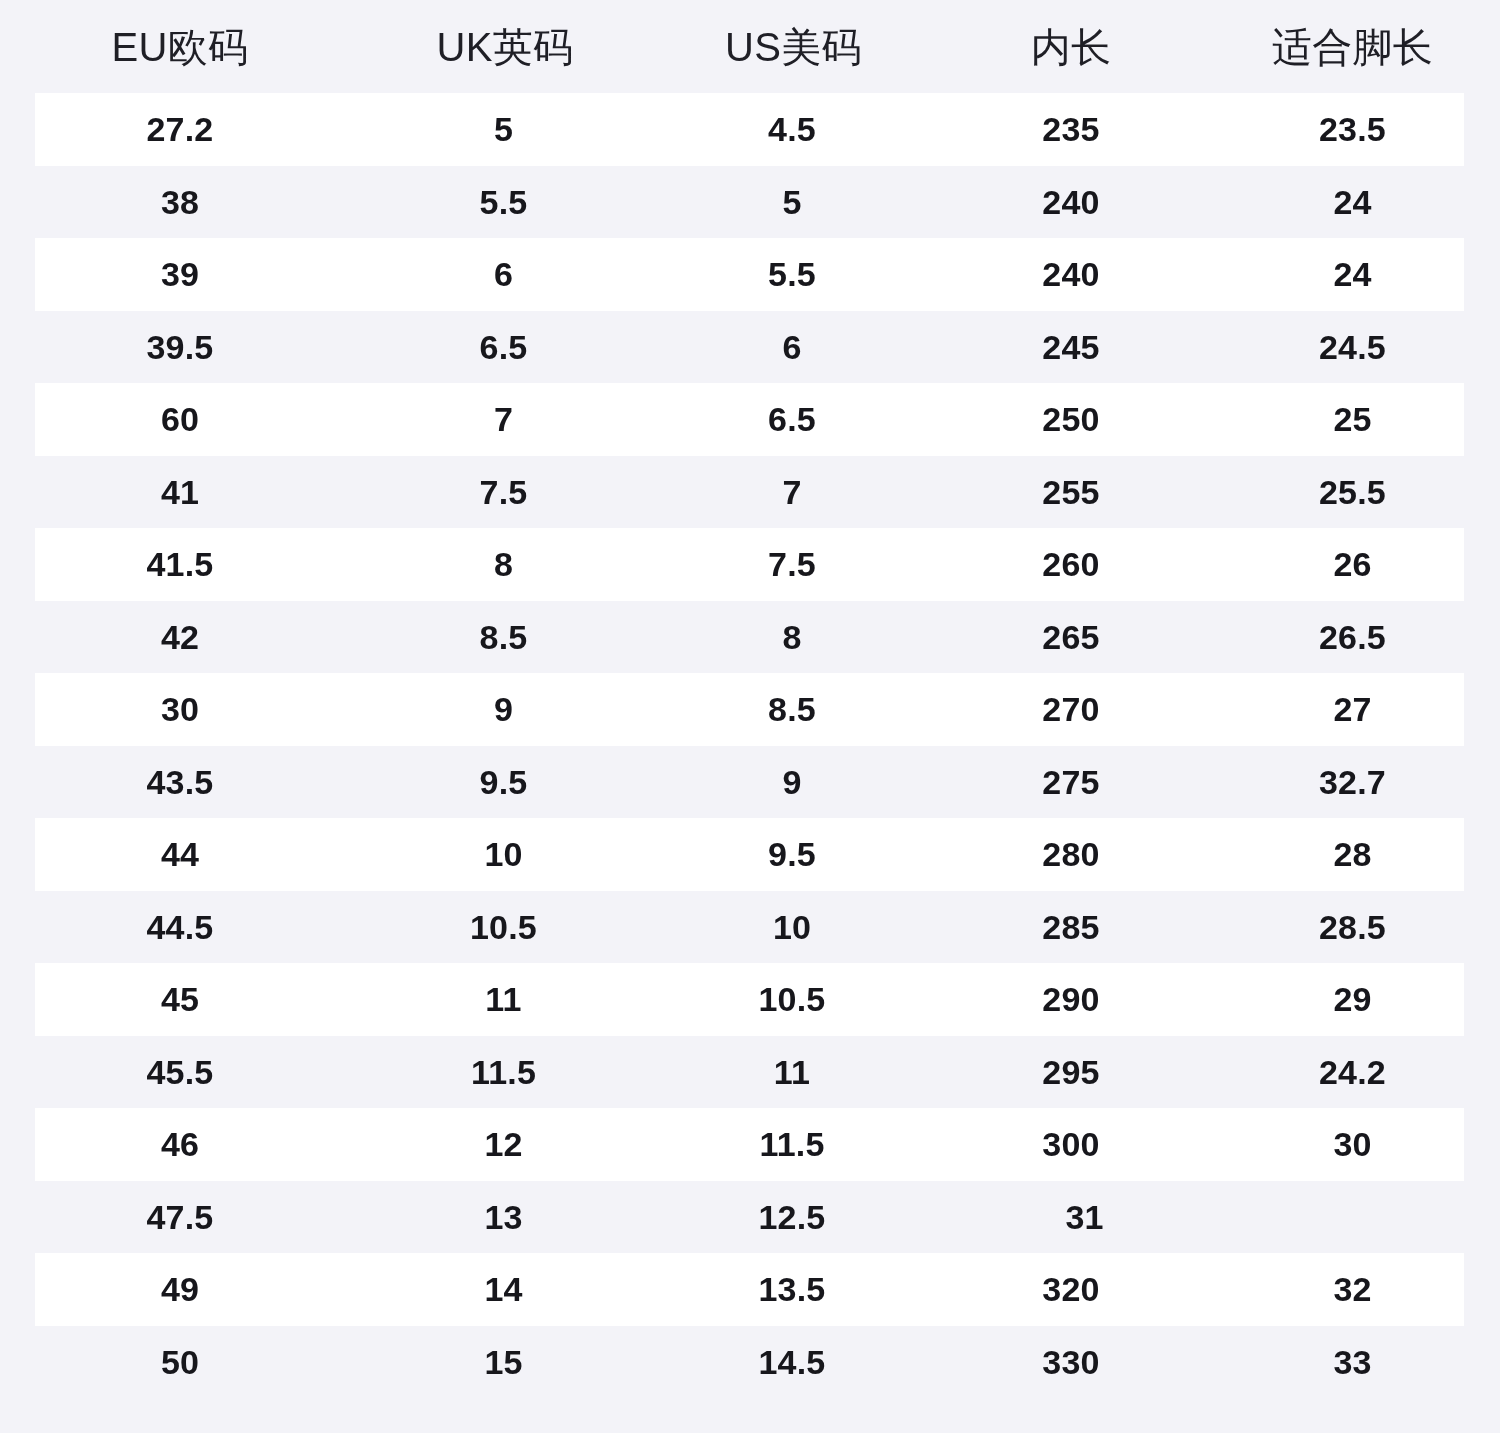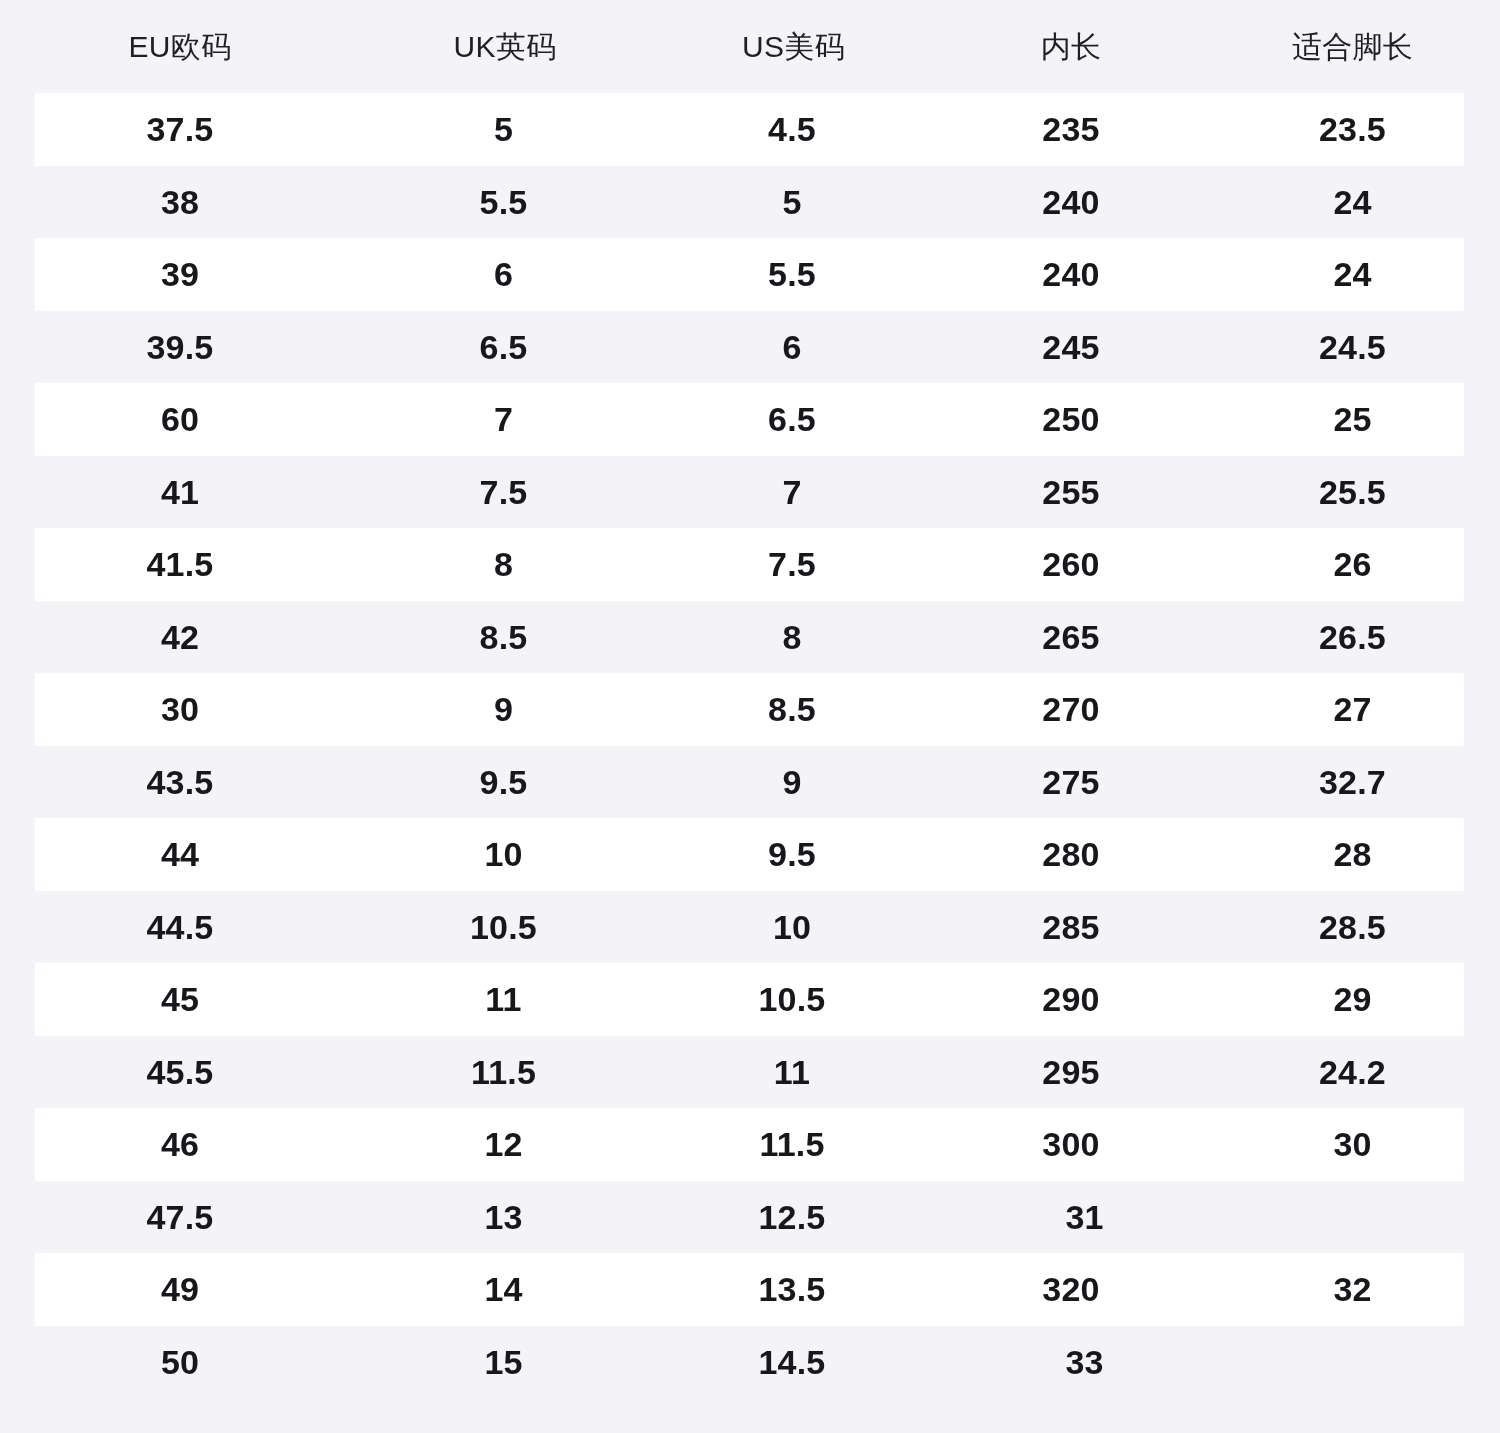--- a/index.html
+++ b/index.html
@@ -26,21 +26,21 @@
     position: absolute;
     left: 0;
     top: 0;
     width: 1500px;
     height: 93px;
     display: flex;
     align-items: center;
     background: #f3f3f8;
   }
   .chart-header .cell {
-    font-size: 30px;
+    font-size: 40px;
     font-weight: 400;
     color: #1f1f26;
     text-align: center;
     letter-spacing: 0.3px;
     line-height: 1;
   }
 
   
   .chart-body {
     position: absolute;
@@ -92,21 +92,21 @@
   <div class="chart-header">
       <div class="cell c0">EU欧码</div>
       <div class="cell c2">UK英码</div>
       <div class="cell c1">US美码</div>
       <div class="cell c3">内长</div>
       <div class="cell c4">适合脚长</div>
     </div>
 
   <div class="chart-body">
       <div class="chart-row band">
-        <div class="cell c0">37.5</div>
+        <div class="cell c0">27.2</div>
         <div class="cell c1">5</div>
         <div class="cell c2">4.5</div>
         <div class="cell c3">235</div>
         <div class="cell c4">23.5</div>
       </div>
       <div class="chart-row">
         <div class="cell c0">38</div>
         <div class="cell c1">5.5</div>
         <div class="cell c2">5</div>
         <div class="cell c3">240</div>
@@ -213,17 +213,18 @@
         <div class="cell c0">49</div>
         <div class="cell c1">14</div>
         <div class="cell c2">13.5</div>
         <div class="cell c3">320</div>
         <div class="cell c4">32</div>
       </div>
       <div class="chart-row">
         <div class="cell c0">50</div>
         <div class="cell c1">15</div>
         <div class="cell c2">14.5</div>
+        <div class="cell c3">330</div>
         <div class="cell c4">33</div>
       </div>
     </div>
 
 </div>
 
 </body></html>

